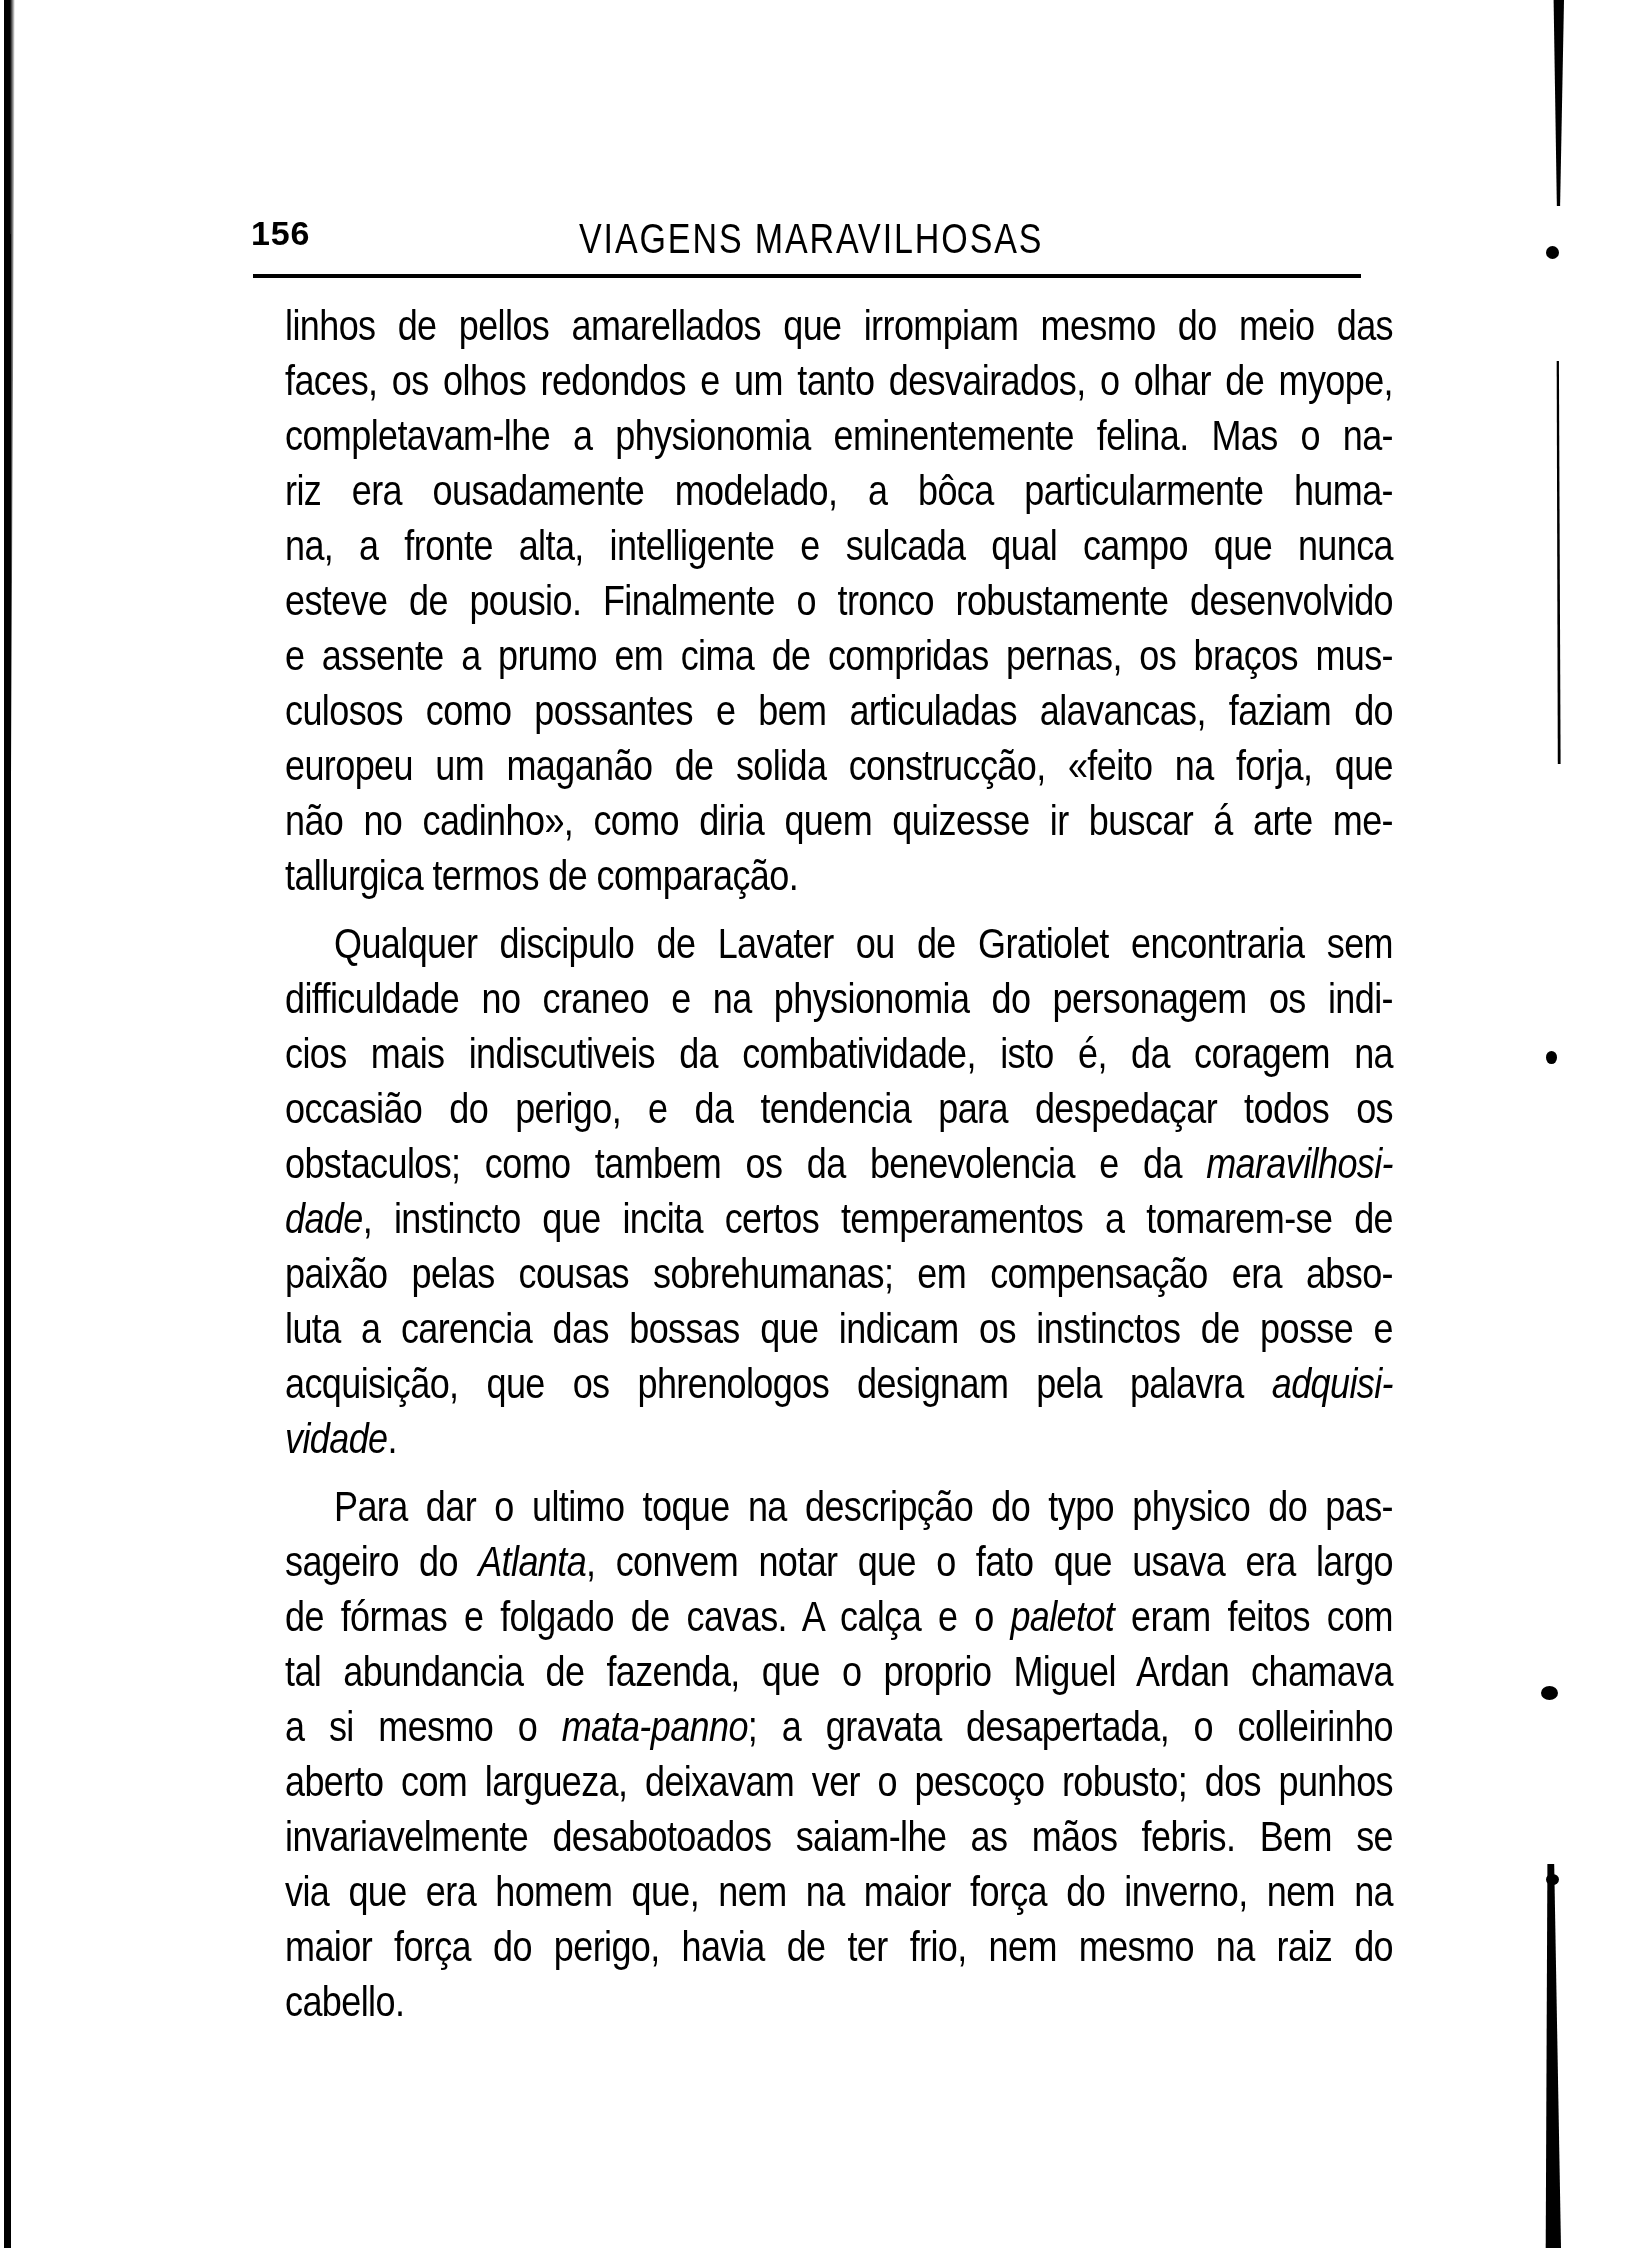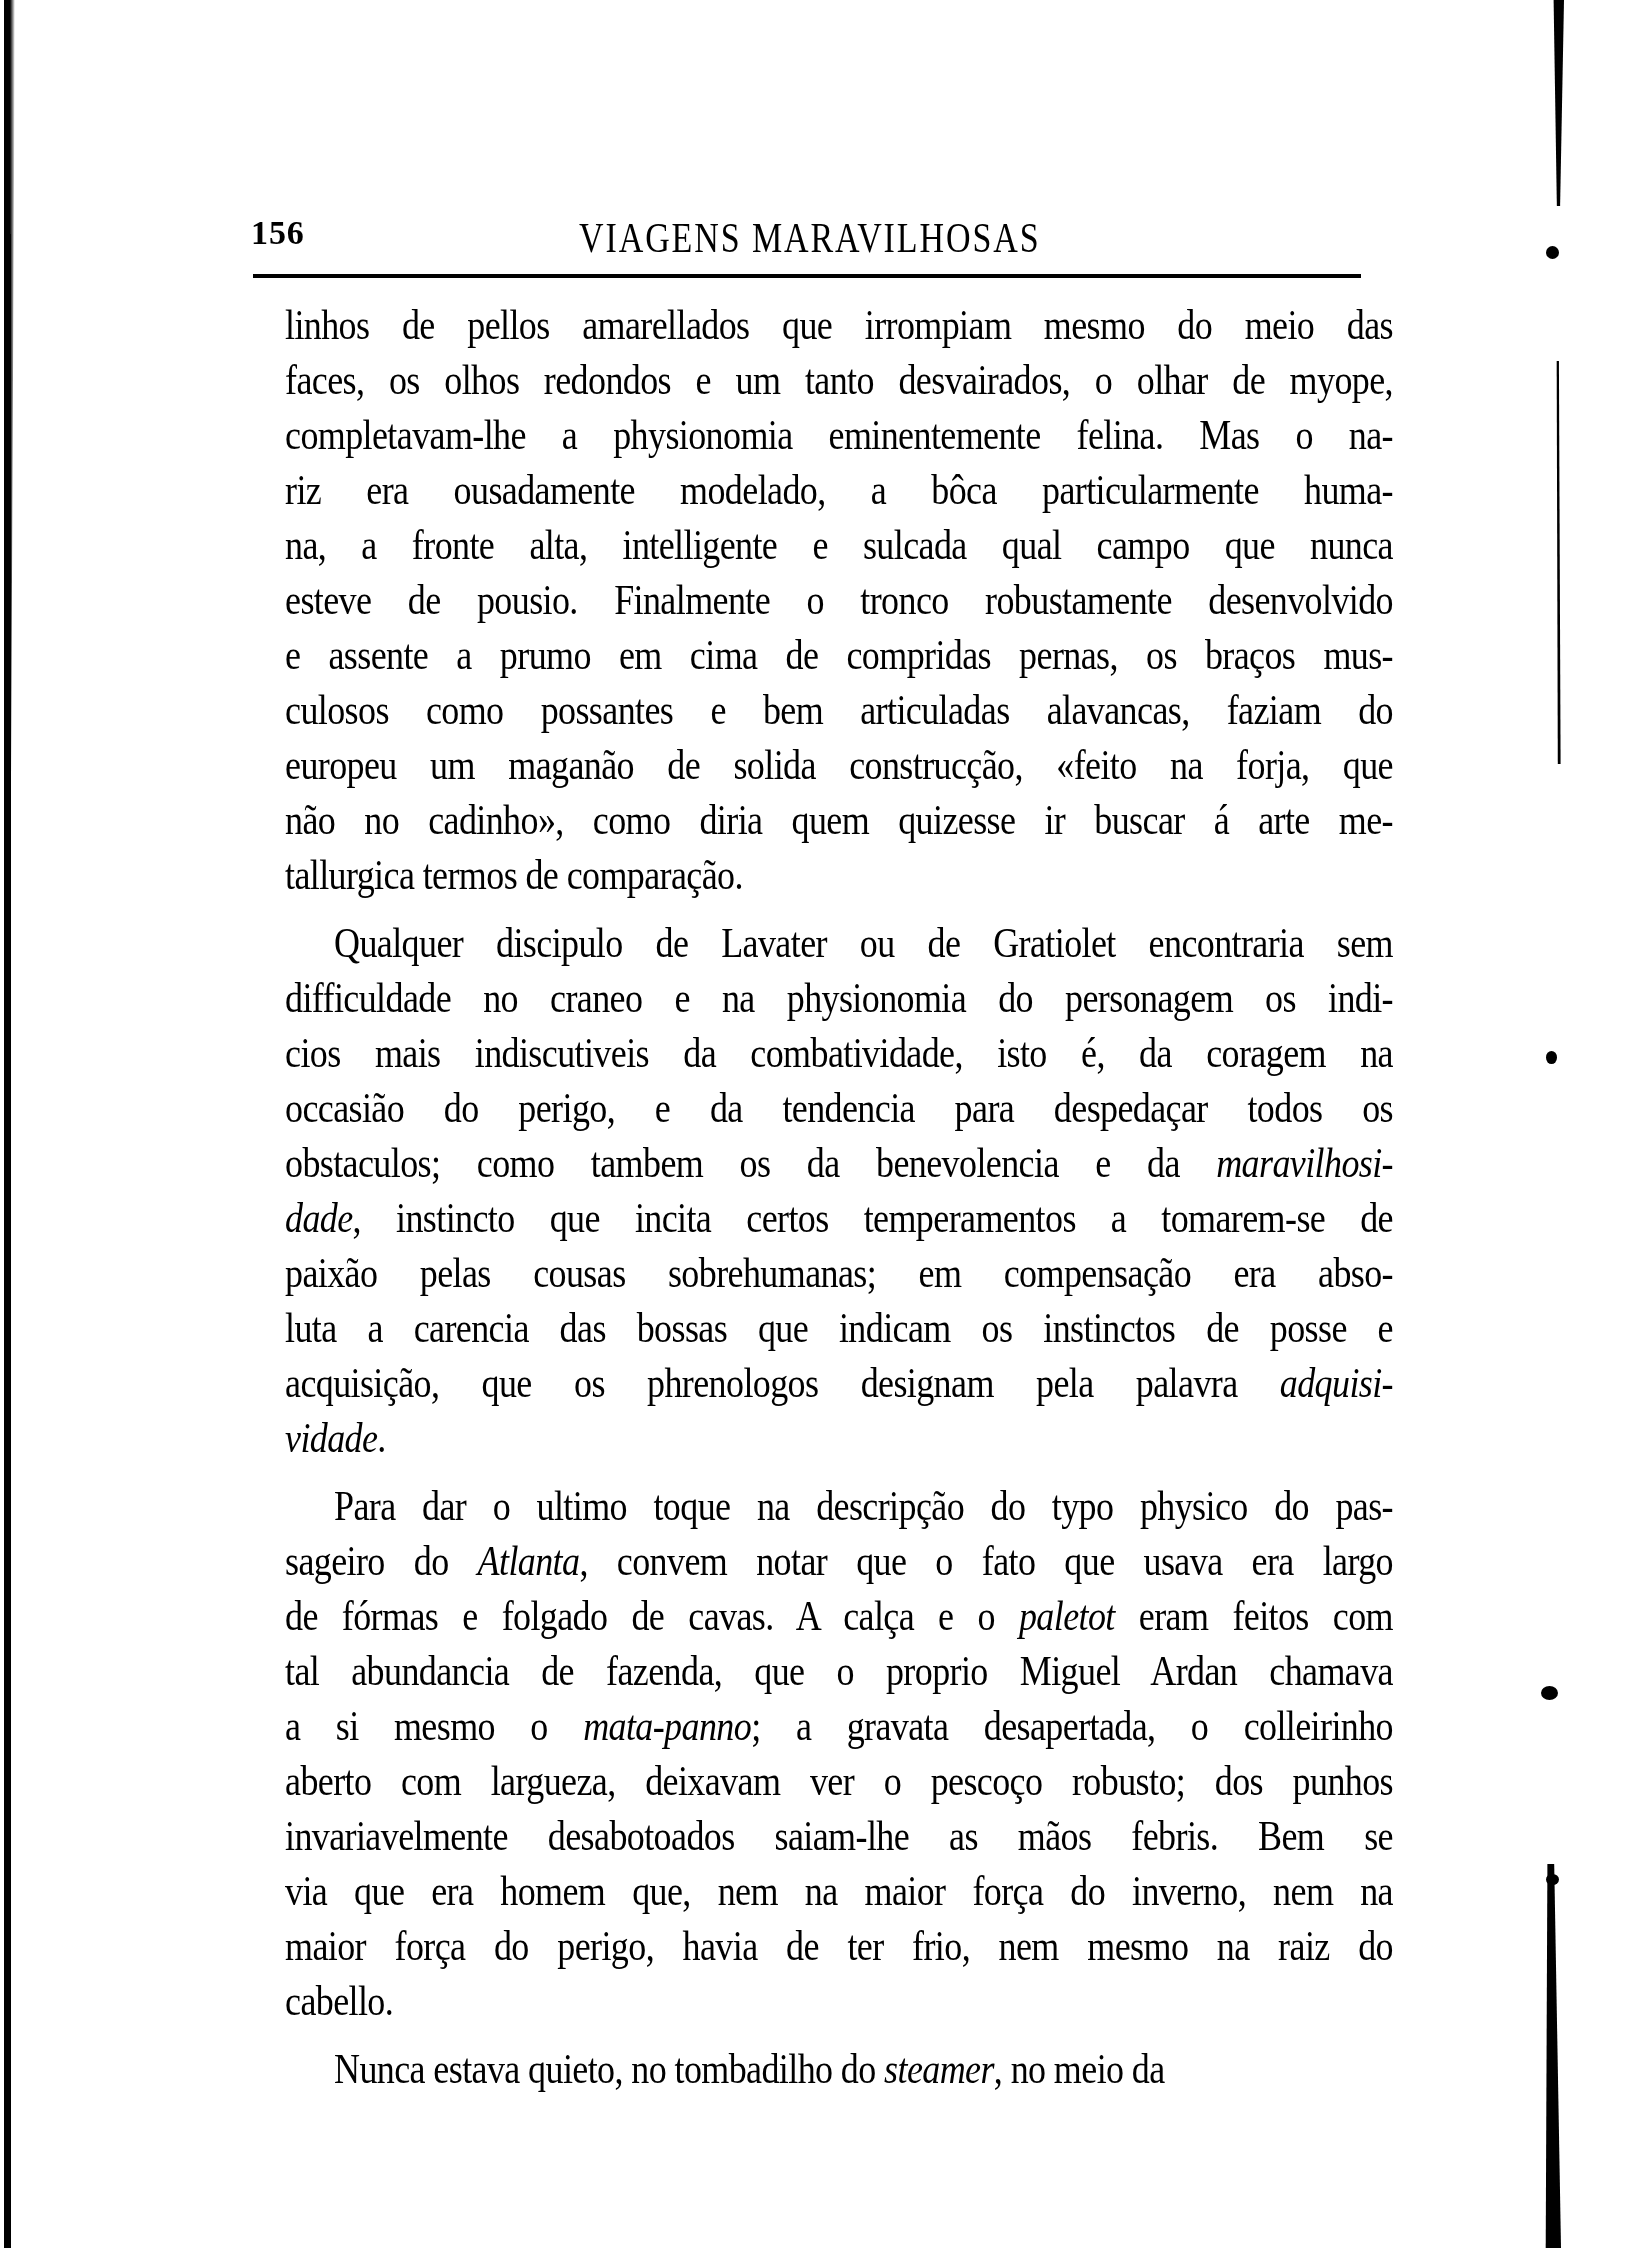--- a/index.html
+++ b/index.html
@@ -1,20 +1,20 @@
 <!DOCTYPE html>
 <html style="font-size:15px"><head>
   <meta charset="utf-8">
   <style>
     html, body { margin: 0; padding: 0; background: #ffffff; }
     body { width: 1646px; height: 2249px; position: relative; overflow: hidden; }
     .page {
       position: absolute; left: 0; top: 0; width: 1646px; height: 2249px;
       background: #ffffff;
-      font-family: Liberation Serif, serif;
+      font-family: Liberation Sans, sans-serif;
       color: #000;
     }
     
     .edge-left {
       position: absolute; left: 3.7px; top: 0; width: 11.2px; height: 2249px;
       background: linear-gradient(to right, #000 0%, #000 55%, transparent 100%);
       clip-path: polygon(0 0, 100% 0, 60% 40%, 50% 100%, 0 100%);
     }
     .edge-left-thin {
       position: absolute; left: 9.4px; top: 234px; width: 1.9px; height: 2014px; background: #000;
@@ -114,18 +114,15 @@
         <span class="line"><span>de fórmas e folgado de cavas. A calça e o </span><i>paletot</i><span> eram feitos com</span></span>
         <span class="line">tal abundancia de fazenda, que o proprio Miguel Ardan chamava</span>
         <span class="line"><span>a si mesmo o </span><i>mata-panno</i><span>; a gravata desapertada, o colleirinho</span></span>
         <span class="line">aberto com largueza, deixavam ver o pescoço robusto; dos punhos</span>
         <span class="line">invariavelmente desabotoados saiam-lhe as mãos febris. Bem se</span>
         <span class="line">via que era homem que, nem na maior força do inverno, nem na</span>
         <span class="line">maior força do perigo, havia de ter frio, nem mesmo na raiz do</span>
         <span class="line last">cabello.</span>
       </div>
       <span class="gap"></span>
-      <div>
-        <span class="line indent last"><span>Nunca estava quieto, no tombadilho do </span><i>steamer</i><span>, no meio da</span></span>
-      </div>
     </div>
 </div>
 
 
 </body></html>

